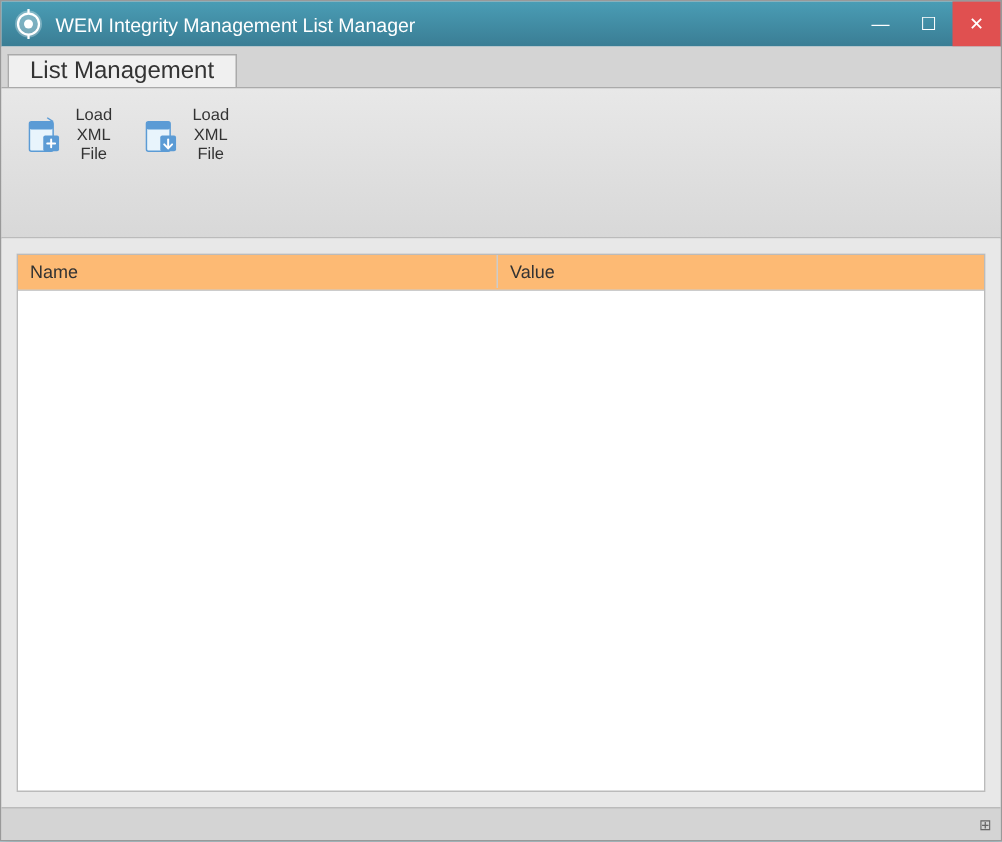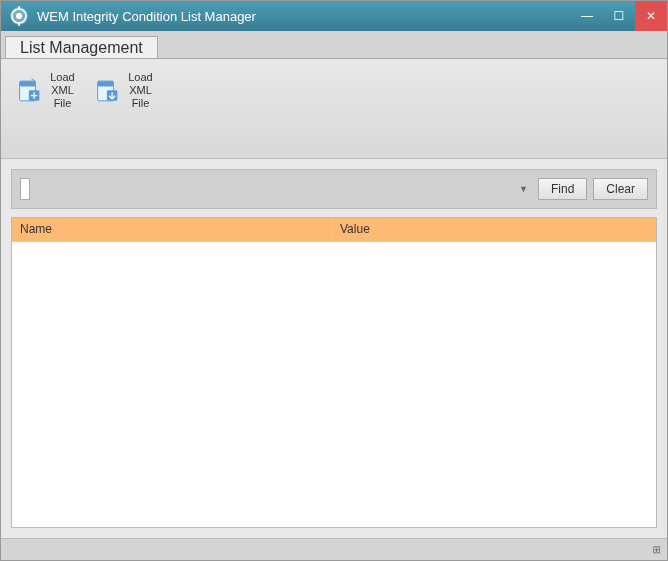--- a/index.html
+++ b/index.html
@@ -251,21 +251,21 @@
 
   <div class="title-bar">
     <div class="title-bar-left">
       <svg class="title-bar-icon" viewBox="0 0 20 20">
         <circle cx="10" cy="10" r="9" fill="#ffffff" opacity="0.3"></circle>
         <circle cx="10" cy="10" r="7" fill="none" stroke="white" stroke-width="1.5"></circle>
         <circle cx="10" cy="10" r="3" fill="white"></circle>
         <line x1="10" y1="3" x2="10" y2="0" stroke="white" stroke-width="1.5"></line>
         <line x1="10" y1="17" x2="10" y2="20" stroke="white" stroke-width="1.5"></line>
       </svg>
-      <span class="title-bar-text">WEM Integrity Condition List Manager</span>
+      <span class="title-bar-text">WEM Integrity Management List Manager</span>
     </div>
     <div class="title-bar-controls">
       <button class="title-btn">—</button>
       <button class="title-btn">☐</button>
       <button class="title-btn close">✕</button>
     </div>
   </div>
 
   <div class="tab-bar">
     <div class="tab active">
@@ -298,29 +298,20 @@
       </svg>
       <span class="toolbar-btn-label">
         <span>Load XML</span><br>
         <span>File</span>
       </span>
     </button>
   </div>
 
   <div class="content-area">
 
-    <div class="search-bar">
-      <div class="search-dropdown-wrapper">
-        <select class="search-dropdown">
-          <option value=""></option>
-        </select>
-      </div>
-      <button class="find-btn">Find</button>
-      <button class="clear-btn">Clear</button>
-    </div>
 
     <div class="table-container">
       <div class="table-header">
         <div class="table-col-name">Name</div>
         <div class="table-col-value">Value</div>
       </div>
     </div>
   </div>
 
   <div class="status-bar">

